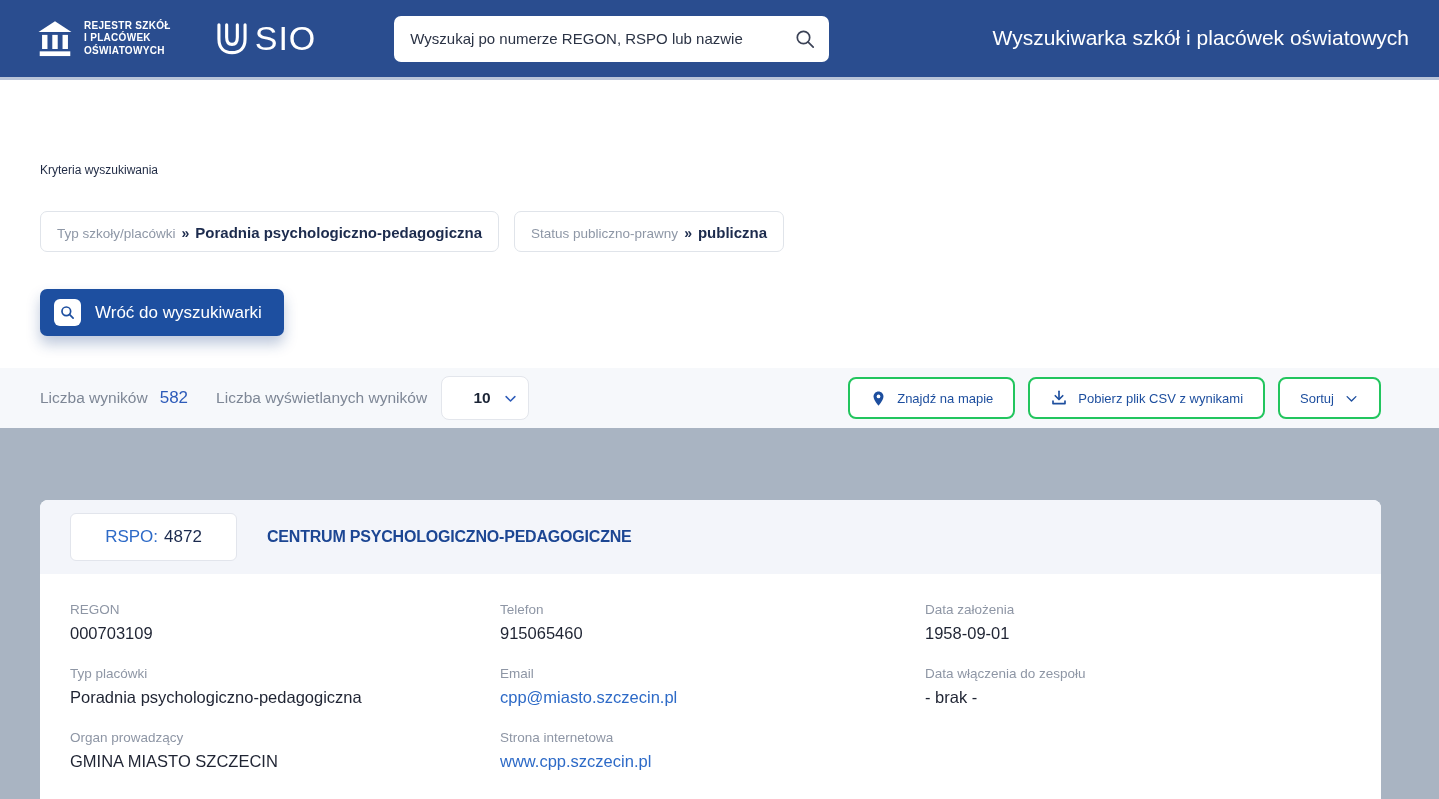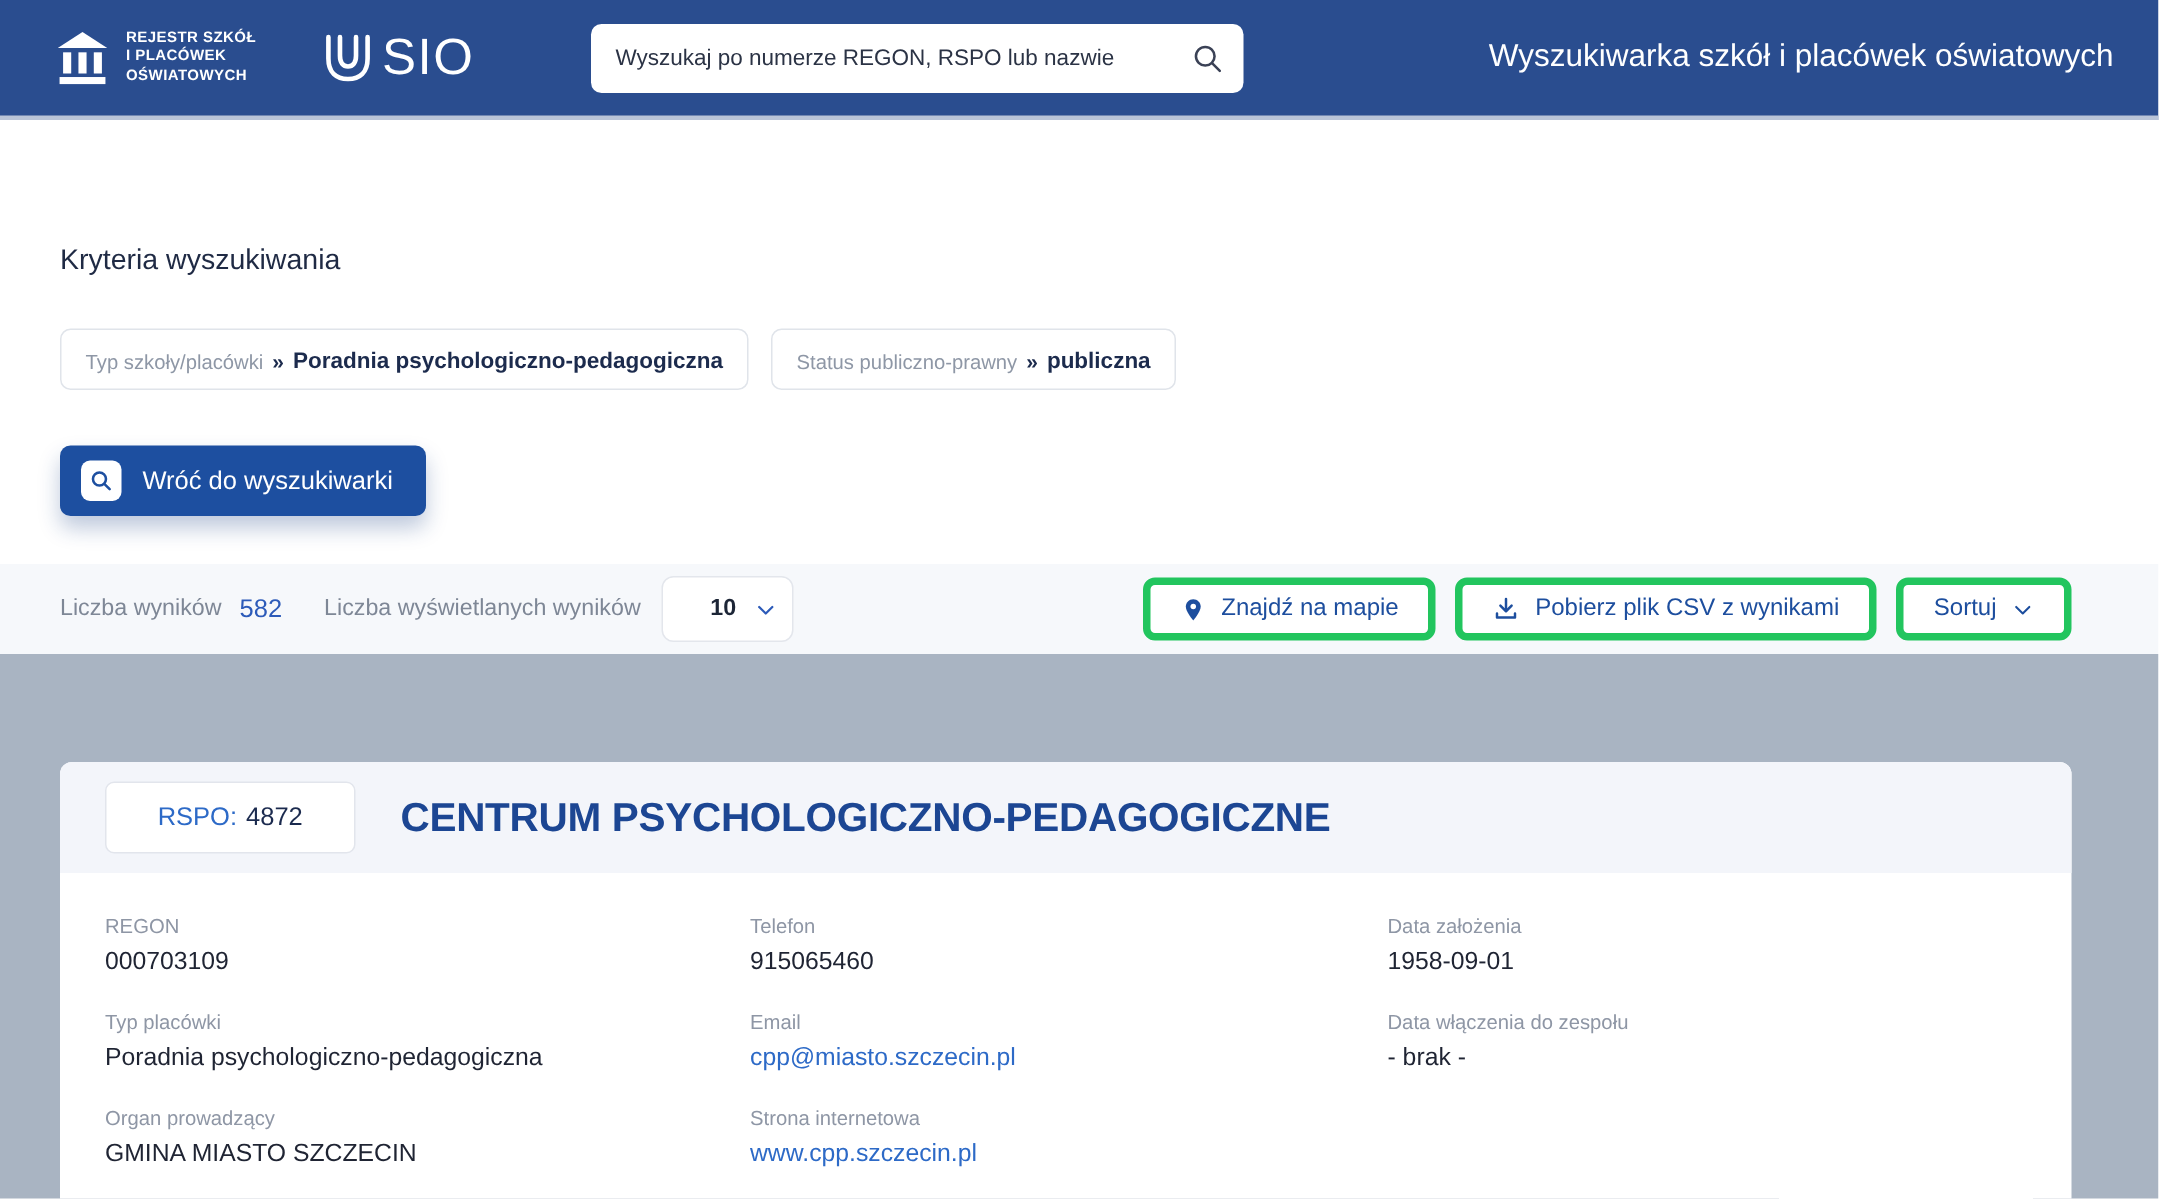--- a/index.html
+++ b/index.html
@@ -22,21 +22,21 @@
   .search-input::placeholder { color: #2b3345; opacity: 1; }
   .search-icon-btn { position: absolute; right: 12px; top: 11px; width: 24px; height: 24px;
     background: transparent; border: none; cursor: pointer; }
 
   .site-titles { margin-left: auto; text-align: right; color: #fff; }
   .site-title { font-size: 21px; line-height: 1.25; }
   .site-subtitle { font-size: 16px; line-height: 1.25; }
 
   
   .criteria { padding: 0 40px; background: #fff; }
-  .criteria-heading { padding-top: 83px; font-size: 19px; color: #1f2a44; }
+  .criteria-heading { padding-top: 83px; font-size: 12px; color: #1f2a44; }
   .chips { display: flex; gap: 15px; margin-top: 34px; }
   .chip { display: flex; align-items: flex-end; gap: 6px; border: 1px solid #e0e4ea;
     border-radius: 7px; background: #fff; padding: 10px 16px; height: 41px; }
   .chip-label { color: #8e97a6; font-size: 13.5px; }
   .chip-sep { color: #1c2b4d; font-size: 14px; font-weight: 700; }
   .chip-value { color: #1c2b4d; font-size: 15px; font-weight: 700; }
 
   .back-btn { margin-top: 37px; display: inline-flex; align-items: center; gap: 14px;
     background: #1d4fa0; color: #fff; border: none; border-radius: 7px;
     height: 47px; padding: 0 22px 0 14px; font-size: 17px; cursor: pointer;
@@ -50,35 +50,35 @@
     align-items: center; padding: 0 58px 0 40px; }
   .rb-label { color: #7e8796; font-size: 15.5px; }
   .rb-count { color: #2d5bb9; font-size: 17px; margin-left: 12px; }
   .rb-label2 { margin-left: 28px; }
   .pp-select { margin-left: 14px; width: 88px; height: 44px; background: #fff;
     border: 1px solid #e3e6ec; border-radius: 8px; display: flex; align-items: center;
     justify-content: center; gap: 12px; cursor: pointer; padding-left: 21px; }
   .pp-value { color: #1c2536; font-size: 15.5px; font-weight: 700; }
   .rb-actions { margin-left: auto; display: flex; gap: 13px; }
   .rb-btn { display: inline-flex; align-items: center; gap: 10px; background: #fff;
-    border: 5px solid #22c55e; border-radius: 8px; height: 42px; padding: 0 20px;
-    color: #1d4e9e; font-size: 16px; cursor: pointer;
+    border: 2px solid #22c55e; border-radius: 8px; height: 42px; padding: 0 20px;
+    color: #1d4e9e; font-size: 13px; cursor: pointer;
     font-family: "Liberation Sans", sans-serif; }
 
   
   .results-section { background: #a9b4c2; min-height: 371px; padding: 72px 58px 0 40px; }
   .card { background: #fff; border-radius: 8px 8px 0 0; min-height: 300px; }
   .card-header { background: #f3f5fa; border-radius: 8px 8px 0 0; height: 74px;
     display: flex; align-items: center; padding: 16px 30px; }
   .rspo-badge { background: #fff; border: 1px solid #e2e5ec; border-radius: 6px;
     height: 48px; min-width: 167px; display: flex; align-items: center;
     justify-content: center; gap: 6px; cursor: pointer; }
   .rspo-label { color: #2d6ac7; font-size: 17px; }
   .rspo-value { color: #1b2a4e; font-size: 17px; }
-  .card-title { margin-left: 30px; color: #1c4693; font-size: 27px; font-weight: 700;
+  .card-title { margin-left: 30px; color: #1c4693; font-size: 16px; font-weight: 700;
     letter-spacing: -0.2px; cursor: pointer; }
 
   .card-body { display: grid; grid-template-columns: 430px 425px 1fr;
     padding: 28px 30px 10px 30px; }
   .field { margin-bottom: 23px; }
   .field-label { color: #8e96a5; font-size: 13.5px; margin-bottom: 7px; }
   .field-value { color: #1f2433; font-size: 16.5px; }
   .field-value.link { color: #2d6ac7; cursor: pointer; }
 
   svg { display: block; }

